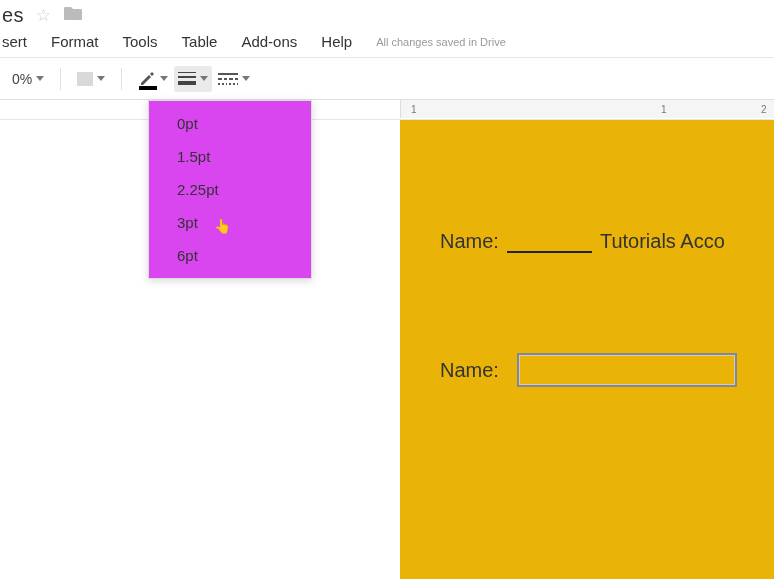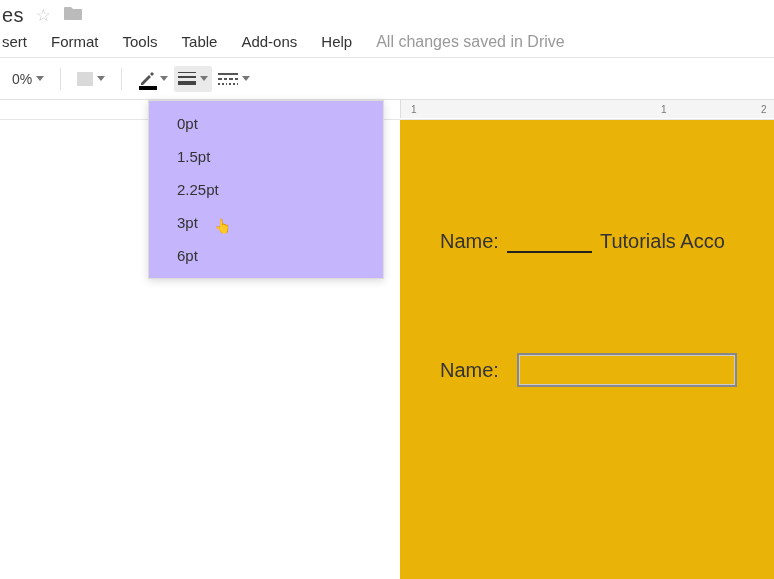--- a/index.html
+++ b/index.html
@@ -37,21 +37,21 @@
     color: #333;
   }
   .menu-item {
     padding: 2px 12px;
     cursor: pointer;
   }
   .menu-item:first-child { padding-left: 2px; }
   .menu-status {
     color: #999;
     padding-left: 12px;
-    font-size: 16px;
+    font-size: 11px;
   }
   .toolbar {
     display: flex;
     align-items: center;
     gap: 6px;
     padding: 6px 2px;
     border-bottom: 1px solid #e0e0e0;
     height: 42px;
     background: #fff;
   }
@@ -136,22 +136,22 @@
     overflow: hidden;
   }
   .ruler-tray .tick {
     position: absolute; top: 4px;
   }
 
   .dropdown {
     position: absolute;
     left: 148px;
     top: 100px;
-    width: 236px;
-    background: #c4b5fd;
+    width: 164px;
+    background: #d946ef;
     border: 1px solid #dcdcdc;
     box-shadow: 0 2px 8px rgba(0,0,0,0.15);
     padding: 6px 0;
     z-index: 50;
   }
   .dropdown-item {
     padding: 8px 28px;
     font-size: 15px;
     color: #333;
     cursor: pointer;

